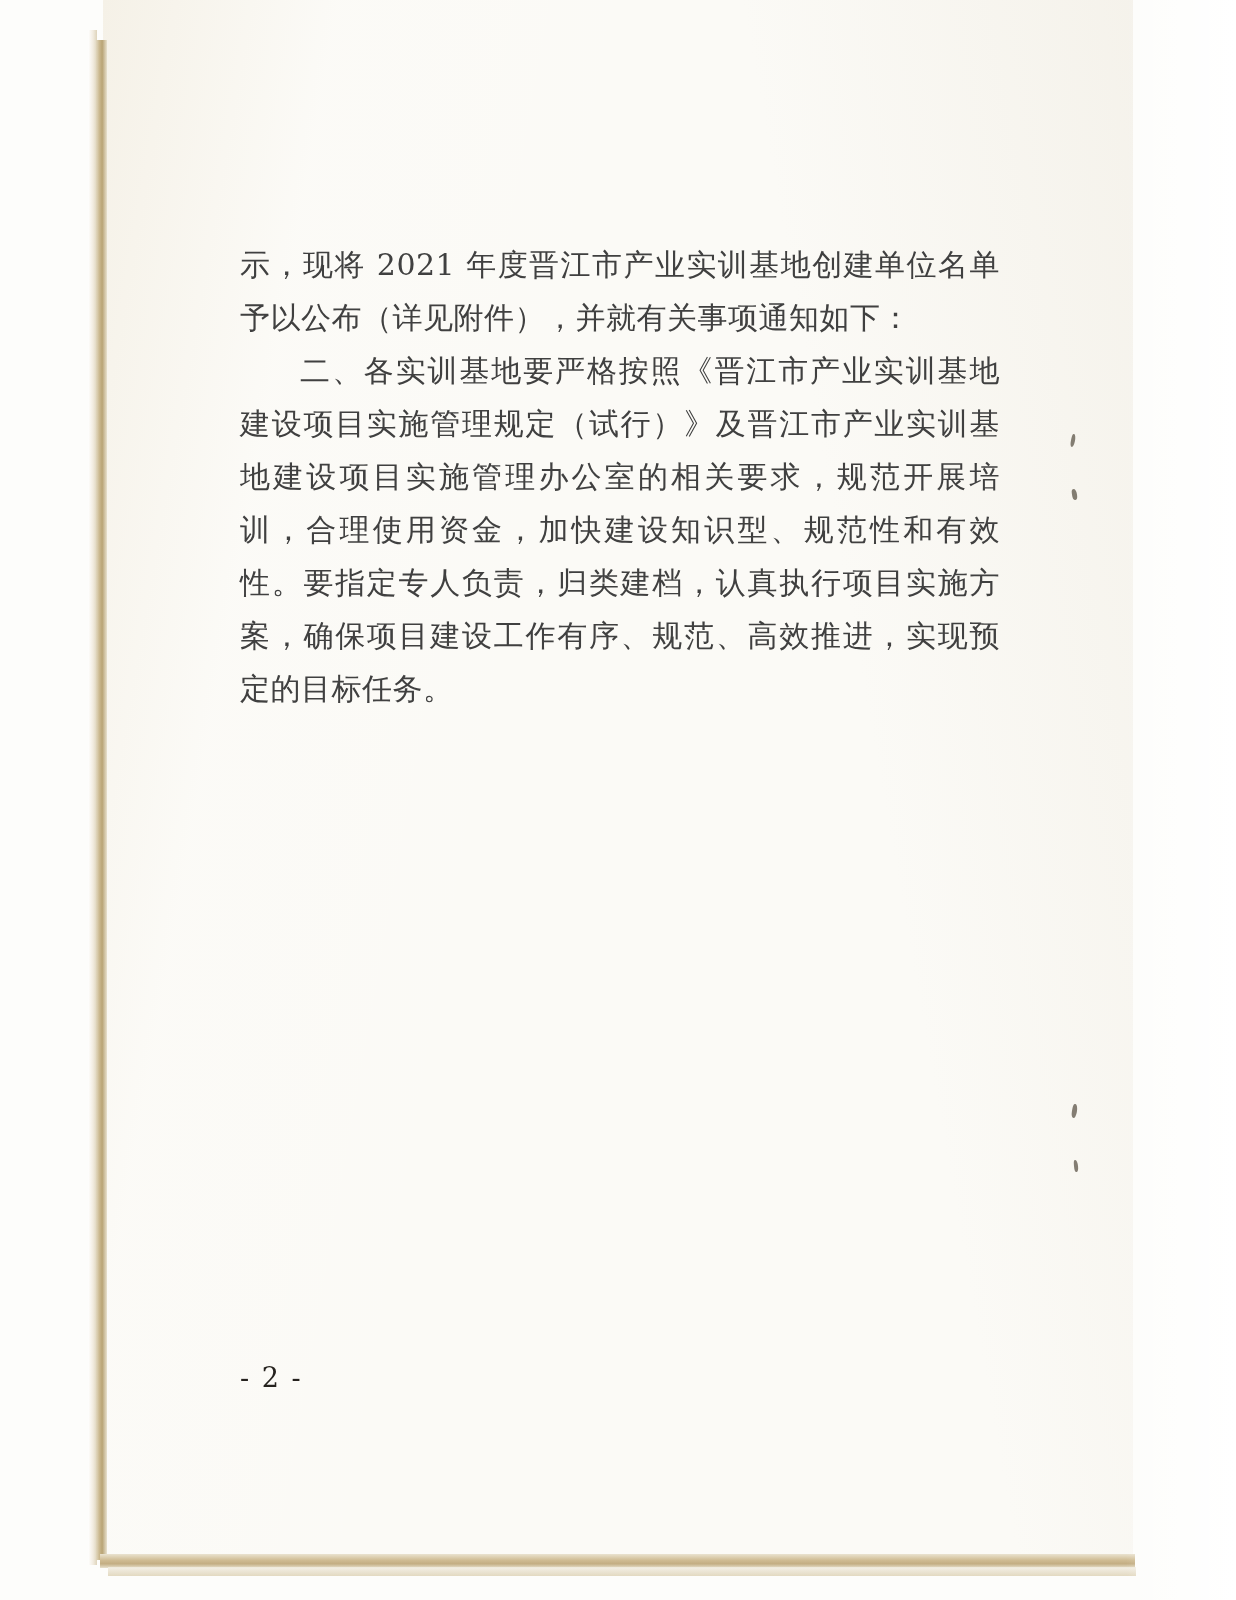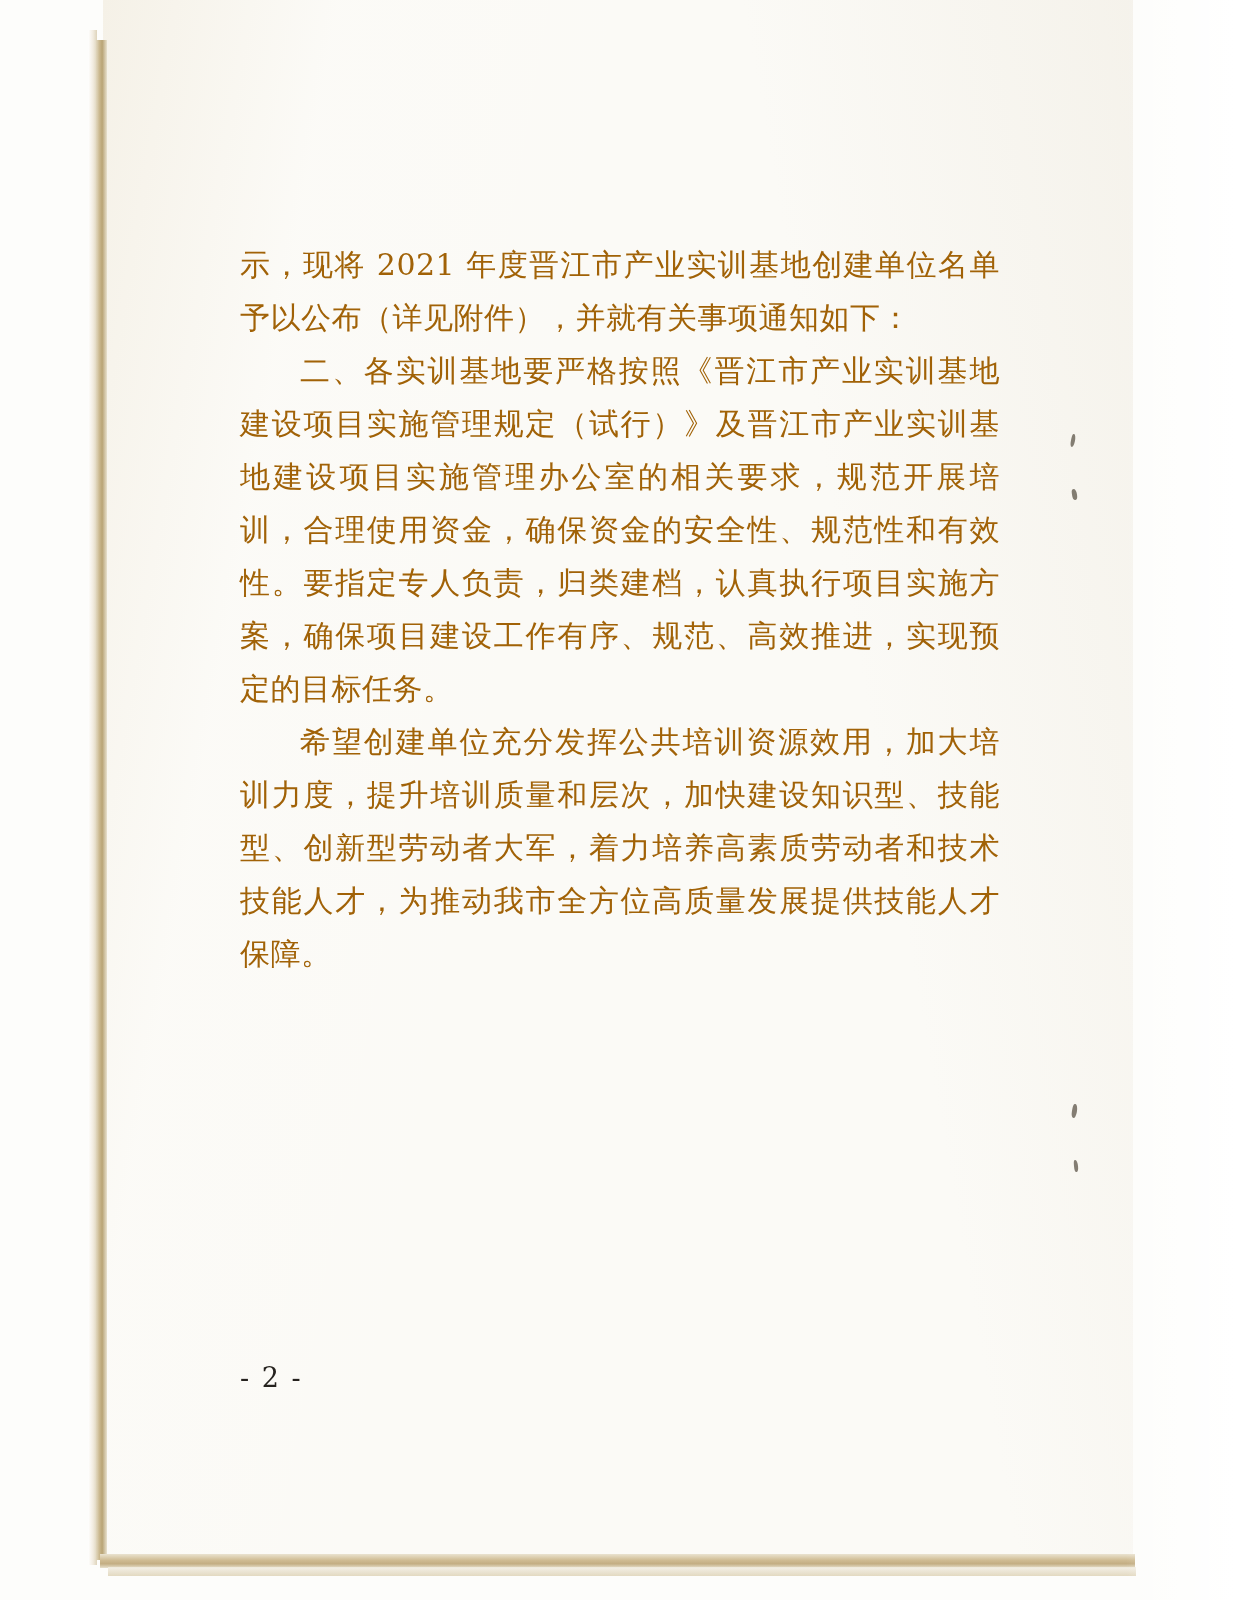--- a/index.html
+++ b/index.html
@@ -79,21 +79,21 @@
     height: 1600px;
     background: linear-gradient(270deg, #ffffff 0%, rgba(255,255,255,0) 100%);
     pointer-events: none;
   }
   
   .content {
     position: absolute;
     left: 240px;
     top: 238px;
     width: 760px;
-    color: #a16207;
+    color: #404040;
     font-size: 30px;
     line-height: 53px;
     letter-spacing: 0.5px;
     text-align: justify;
     text-justify: inter-ideograph;
   }
   .content p {
     margin: 0 0 0 0;
   }
   .indent {
@@ -130,22 +130,21 @@
     <div class="paper-tint"></div>
   </div>
 
   <div class="left-edge-outer"></div>
   <div class="left-edge"></div>
   <div class="bottom-edge"></div>
   <div class="bottom-edge2"></div>
 
   <div class="content">
     <p>示，现将 2021 年度晋江市产业实训基地创建单位名单予以公布（详见附件），并就有关事项通知如下：</p>
-    <p class="indent">二、各实训基地要严格按照《晋江市产业实训基地建设项目实施管理规定（试行）》及晋江市产业实训基地建设项目实施管理办公室的相关要求，规范开展培训，合理使用资金，确保资金的安全性、规范性和有效性。要指定专人负责，归类建档，认真执行项目实施方案，确保项目建设工作有序、规范、高效推进，实现预定的目标任务。</p>
-    <p class="indent">希望创建单位充分发挥公共培训资源效用，加大培训力度，提升培训质量和层次，加快建设知识型、技能型、创新型劳动者大军，着力培养高素质劳动者和技术技能人才，为推动我市全方位高质量发展提供技能人才保障。</p>
+    <p class="indent">二、各实训基地要严格按照《晋江市产业实训基地建设项目实施管理规定（试行）》及晋江市产业实训基地建设项目实施管理办公室的相关要求，规范开展培训，合理使用资金，加快建设知识型、规范性和有效性。要指定专人负责，归类建档，认真执行项目实施方案，确保项目建设工作有序、规范、高效推进，实现预定的目标任务。</p>
   </div>
 
   <div class="page-number">- 2 -</div>
 
   <div class="mark m1"></div>
   <div class="mark m2"></div>
   <div class="mark m3"></div>
   <div class="mark m4"></div>
 
   <div class="right-fade"></div>

